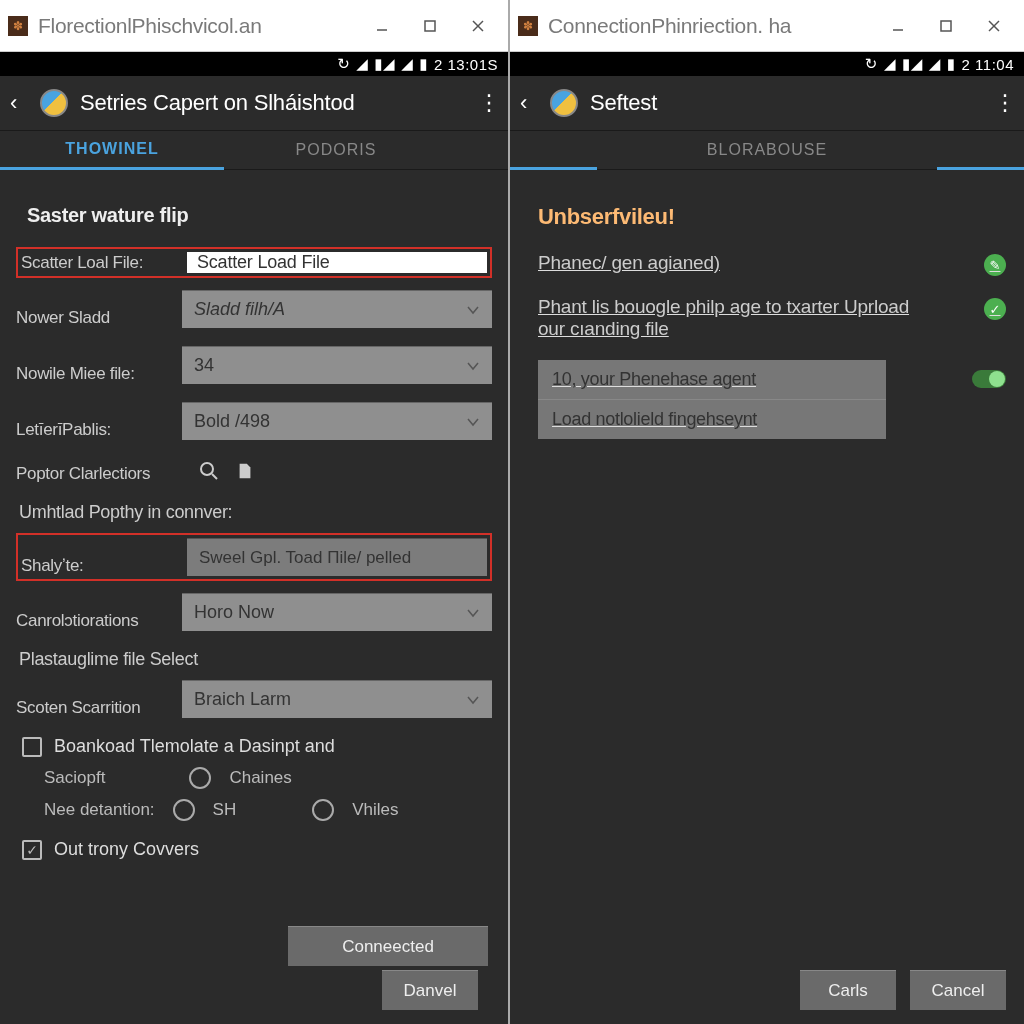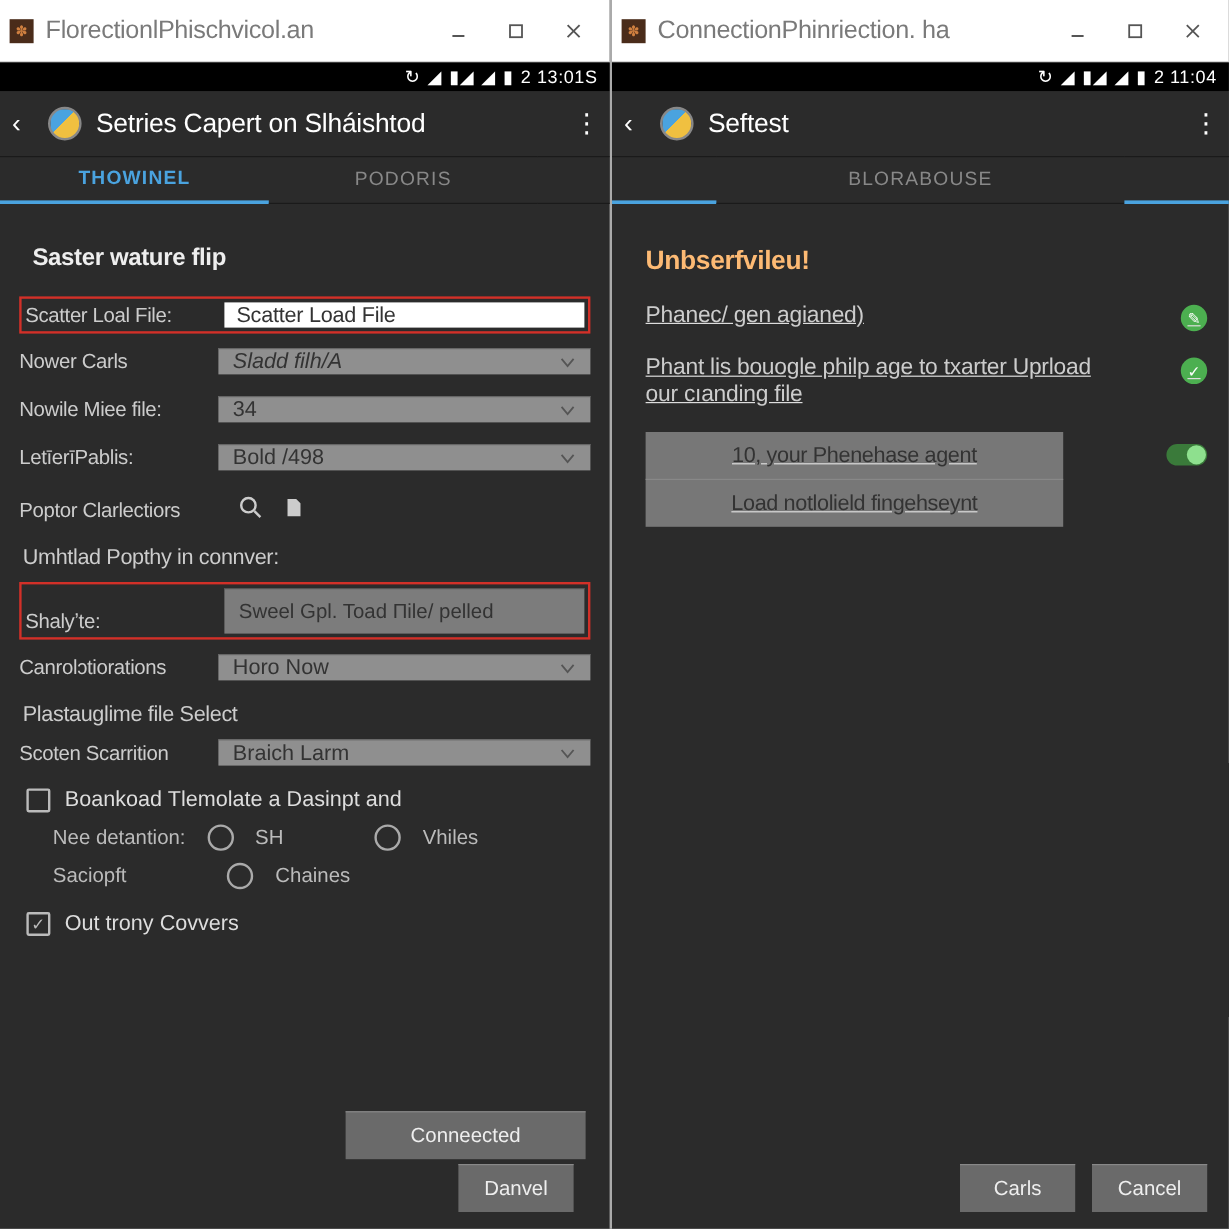--- a/index.html
+++ b/index.html
@@ -34,21 +34,21 @@
 .panel-right .tabbar .center { flex: 0 0 340px; }
 .panel-right .tabbar .blanktab { flex: 1; border-top: 1px solid #1a1a1a; border-bottom: 3px solid #4aa3df; }
 
 .content { padding: 16px 16px 10px 16px; color: #ddd; }
 .section-h { color: #eee; font-size: 20px; font-weight: 600; margin: 18px 2px 20px 11px; letter-spacing: -0.3px; }
 
 .formrow { display: flex; align-items: flex-end; margin: 10px 0 18px 0; gap: 10px; }
 .formrow .lbl { width: 156px; color: #ccc; font-size: 17px; letter-spacing: -0.3px; }
 
 .textinput { flex: 1; height: 21px; background: #fff; color: #333; display: flex; align-items: center; padding: 0 10px; font-size: 18px; letter-spacing: -0.2px; }
-.dropdown { flex: 1; height: 22px; background: #8f8f8f; color: #333; display: flex; align-items: center; padding: 0 12px; font-size: 18px; border-top: 1px solid #666; justify-content: space-between; }
+.dropdown { flex: 1; height: 38px; background: #8f8f8f; color: #333; display: flex; align-items: center; padding: 0 12px; font-size: 18px; border-top: 1px solid #666; justify-content: space-between; }
 .dropdown .dd-val { font-style: italic; }
 .dropdown .dd-val.plain { font-style: normal; }
 .dropdown .caret { width: 14px; height: 14px; }
 .greybox { flex: 1; height: 38px; background: #7c7c7c; color: #333; display: flex; align-items: center; padding: 0 12px; font-size: 17px; border-top: 1px solid #555; }
 
 .highlight { border: 2.5px solid #d23028; padding: 3px; margin: 4px 0 12px 0; }
 .highlight .formrow { margin: 0; }
 
 .subtext { color: #ccc; font-size: 18px; margin: 14px 3px 10px 3px; letter-spacing: -0.3px; }
 
@@ -68,21 +68,21 @@
 
 .panel-right .content { padding: 18px 18px 10px 28px; }
 .r-line { display: flex; align-items: flex-start; gap: 10px; margin: 10px 0 20px 0; text-decoration: underline; }
 .r-text { color: #ccc; font-size: 19px; letter-spacing: -0.2px; max-width: 400px; }
 .check-badge { width: 22px; height: 22px; border-radius: 50%; background: #4caf50; display: flex; align-items: center; justify-content: center; font-size: 13px; color: #fff; margin-left: auto; margin-top: 2px; }
 .check-badge.pencil::after{content:"✎";}
 .check-badge.tick::after{content:"✓";}
 .toggle { width: 34px; height: 18px; border-radius: 10px; background: #3a7a3a; position: relative; margin-left: auto; margin-top: 10px; }
 .toggle::after { content: ""; width: 16px; height: 16px; border-radius: 50%; background: #8ee08e; position: absolute; top: 1px; right: 1px; }
 
-.list-block { background: #777; width: 348px; text-align: center; }
+.list-block { background: #777; width: 348px; }
 .list-item { padding: 9px 14px; color: #333; font-size: 18px; border-bottom: 1px solid #888; letter-spacing: -0.3px; }
 
 .r-h { color: #fdba74; font-size: 22px; font-weight: 600; margin: 16px 0 22px 0; letter-spacing: -0.3px; }
 
 </style>
 </head>
 <body>
 
 <div class="panel panel-left">
   <div class="titlebar">
@@ -134,21 +134,21 @@
     <div class="section-h">Saster wature flip</div>
 
     <div class="highlight">
       <div class="formrow">
         <div class="lbl">Scatter Loal File:</div>
         <div class="textinput">Scatter Load File</div>
       </div>
     </div>
 
     <div class="formrow">
-      <div class="lbl">Nower Carls</div>
+      <div class="lbl">Nower Sladd</div>
       <div class="dropdown">
         <span class="dd-val">Sladd filh/A</span>
         <svg class="caret" viewBox="0 0 14 14">
             <path d="M2 4 L7 10 L12 4" fill="none" stroke="#555" stroke-width="1.5"></path>
           </svg>
       </div>
     </div>
 
     <div class="formrow">
       <div class="lbl">Nowile Miee file:</div>
@@ -212,38 +212,38 @@
         <span class="dd-val plain">Braich Larm</span>
         <svg class="caret" viewBox="0 0 14 14">
             <path d="M2 4 L7 10 L12 4" fill="none" stroke="#555" stroke-width="1.5"></path>
           </svg>
       </div>
     </div>
 
     <div class="checkbox-row">
       <div class="checkbox"></div>
       <div class="radio-lbl" style="color:#ddd;font-size:18px;">Boankoad Tlemolate a Dasinpt and</div>
+    </div>
+
+    <div class="radio-grp">
+      <div class="radio-lbl">Saciopft</div>
+      <div style="width:48px"></div>
+      <div class="radio"></div>
+      <div class="radio-lbl">Chaines</div>
     </div>
 
     <div class="radio-grp">
       <div class="radio-lbl">Nee detantion:</div>
       <div class="radio"></div>
       <div class="radio-lbl">SH</div>
       <div style="width:40px"></div>
       <div class="radio"></div>
       <div class="radio-lbl">Vhiles</div>
     </div>
 
-    <div class="radio-grp">
-      <div class="radio-lbl">Saciopft</div>
-      <div style="width:48px"></div>
-      <div class="radio"></div>
-      <div class="radio-lbl">Chaines</div>
-    </div>
-
     <div class="checkbox-row" style="margin-top:18px;">
       <div class="checkbox checked"></div>
       <div class="radio-lbl" style="color:#ddd;font-size:18px;">Out trony Covvers</div>
     </div>
   </div>
 
   <div class="btnbar" style="right:20px;bottom:58px;">
     <div class="btn w1">Conneected</div>
   </div>
   <div class="btnbar" style="right:30px;">

